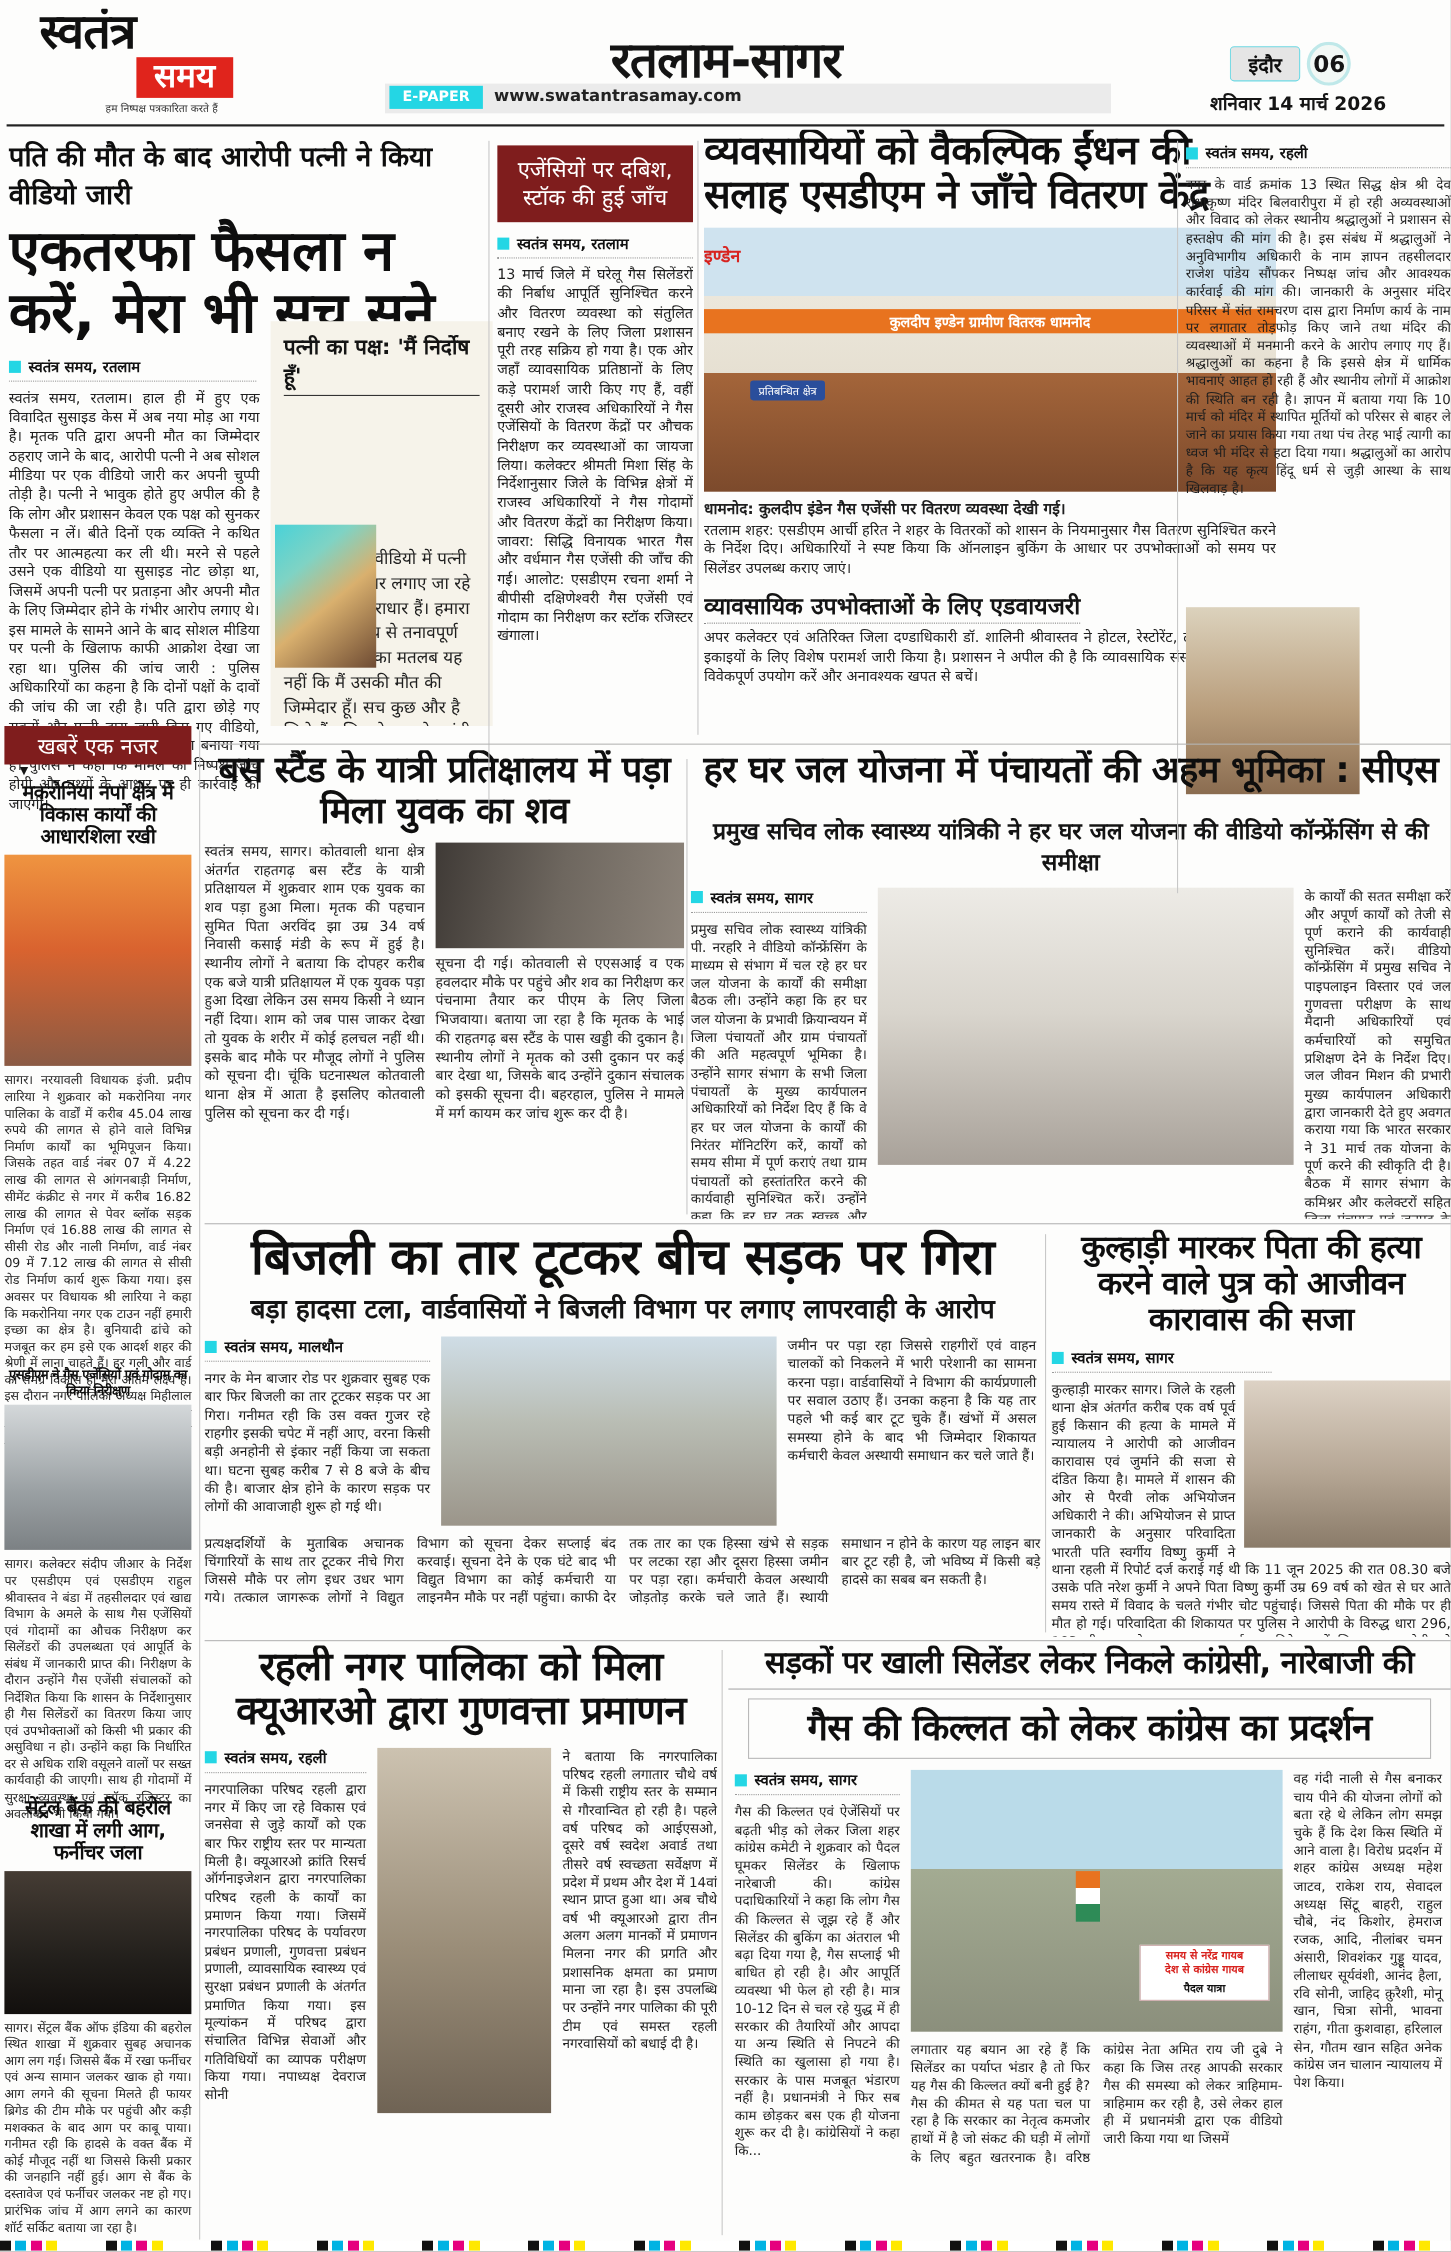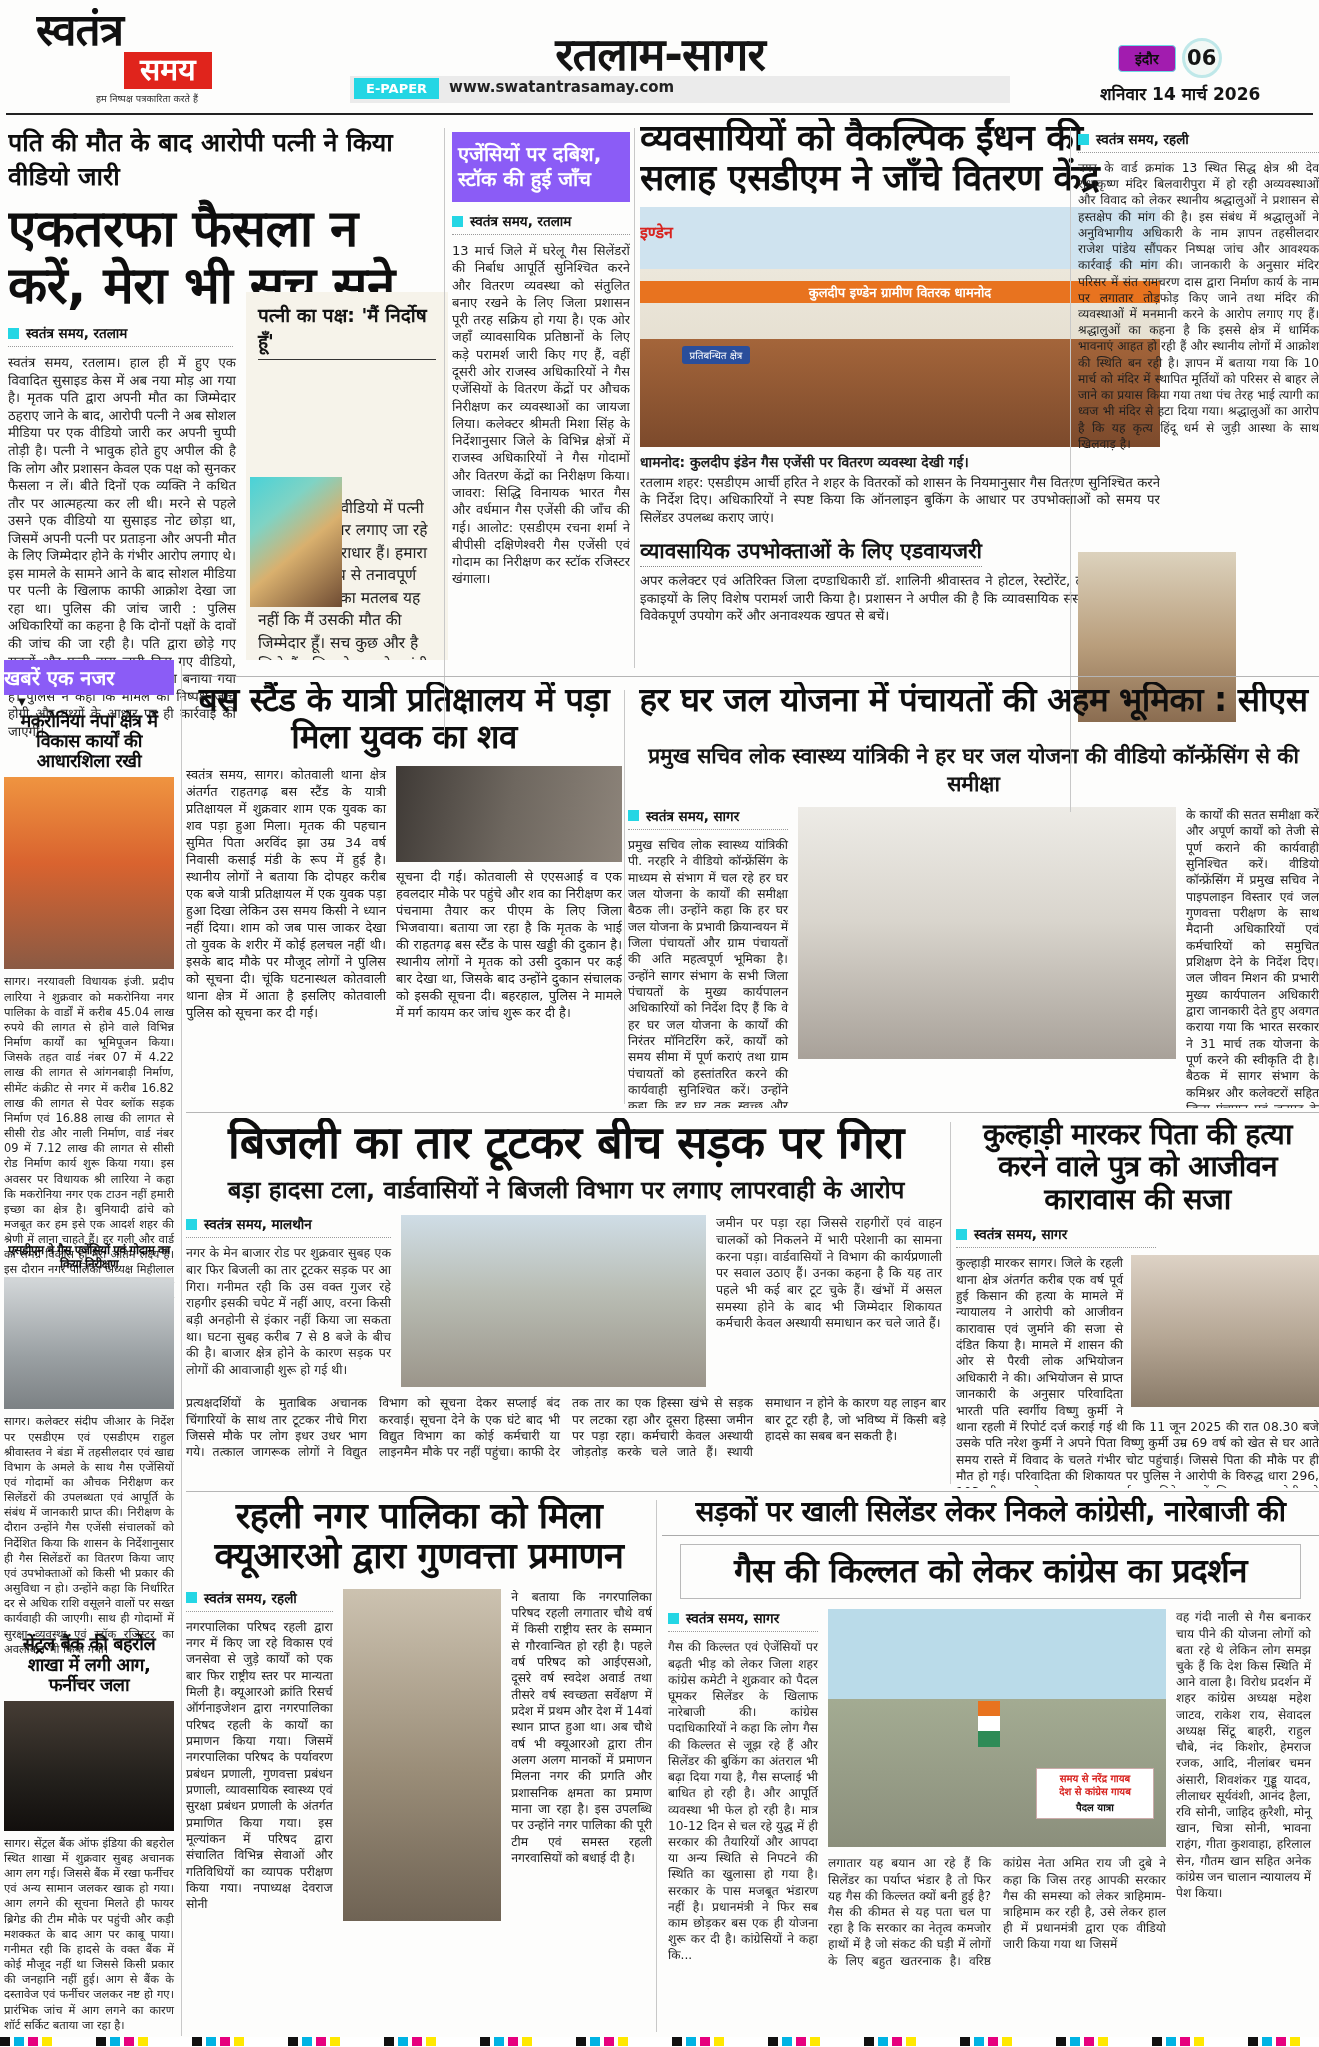--- a/index.html
+++ b/index.html
@@ -10,34 +10,34 @@
   .hl{font-weight:700;color:#0e0e0e;line-height:1.12;letter-spacing:-0.5px}
   .center{text-align:center}
   .nowrap{white-space:nowrap}
   .body{text-align:justify;color:#1e1e1e;line-height:1.33}
   .byline{display:flex;align-items:center;gap:7px;font-weight:700;font-size:13.5px;
           border-bottom:1px dotted #9a9a9a;padding-bottom:4px;margin-bottom:7px;color:#111}
   .sq{width:11px;height:11px;background:#24d6e4;flex:0 0 auto}
   .ph{position:relative;background:#cfcac2;overflow:hidden}
   .vline{position:absolute;width:1px;background:#c8c8c8}
   .hline{position:absolute;height:1px;background:#b5b5b5}
-  .cyanbox{background:#8b5cf6;color:#fff;font-weight:700;text-align:left}
+  .cyanbox{background:#7f1d1d;color:#fff;font-weight:400;text-align:center}
   .kicker{font-weight:700;color:#0e0e0e}
   .caption{color:#1e1e1e}
   .caplead{font-weight:700}
   
   #logo-top{font-size:44px;font-weight:800;color:#101010;line-height:1.0;letter-spacing:-1px}
   #logo-bottom{display:inline-block;background:#e0241c;color:#fff;font-size:30px;font-weight:800;
                padding:1px 16px;margin-left:88px;line-height:1.15}
   #tagline{font-size:9.5px;color:#333;margin-top:3px;margin-left:60px}
   #section-title{font-size:45px;font-weight:800;letter-spacing:-1px}
   #strip{background:#ebebeb;display:flex;align-items:flex-start;gap:10px;padding:2px 4px}
   #epaper{background:#24d6e4;color:#fff;font-weight:700;font-size:13px;padding:3px 12px}
   #site{font-size:15px;font-weight:700;color:#222;text-decoration:none}
-  #edition{background:#a21caf;border:1px solid #6fd9e4;color:#0d0d0d;font-weight:700;font-size:14px;
+  #edition{background:#e5e5e5;border:1px solid #6fd9e4;color:#0d0d0d;font-weight:700;font-size:18px;
            padding:3px 16px;border-radius:4px}
   #pageno{width:40px;height:40px;border-radius:50%;background:#f2f8f5;border:3px solid #bfe8e9;
           display:flex;align-items:center;justify-content:center;font-size:21px;font-weight:800}
   #date{font-size:17px;font-weight:800}
   
   .ph-woman{background:linear-gradient(140deg,#49d2d8 0%,#7fd3c4 28%,#d9b06e 55%,#6e4b33 100%)}
   .ph-gas{background:linear-gradient(180deg,#cfe3ef 0%,#cfe3ef 26%,#ece7db 26%,#e6e0d2 55%,#a4653a 55%,#7c4a2c 100%)}
   .ph-crowd{background:linear-gradient(180deg,#dcd2bd 0%,#b99e7c 55%,#8a6c50 100%)}
   .ph-saffron{background:linear-gradient(180deg,#ef9440 0%,#d9632f 45%,#8a5a44 100%)}
   .ph-construct{background:linear-gradient(180deg,#d4d8da 0%,#9aa0a3 60%,#7c8184 100%)}

